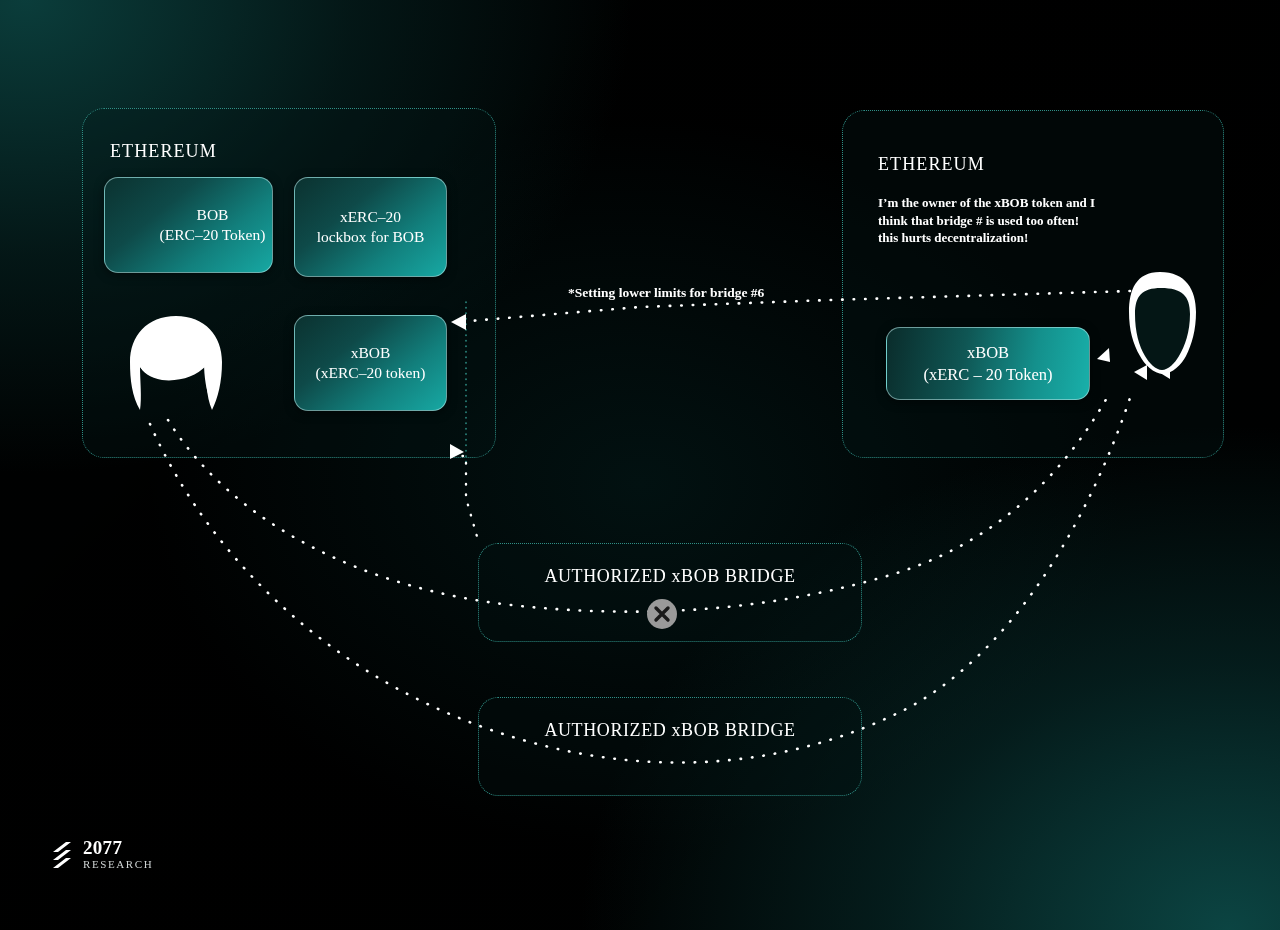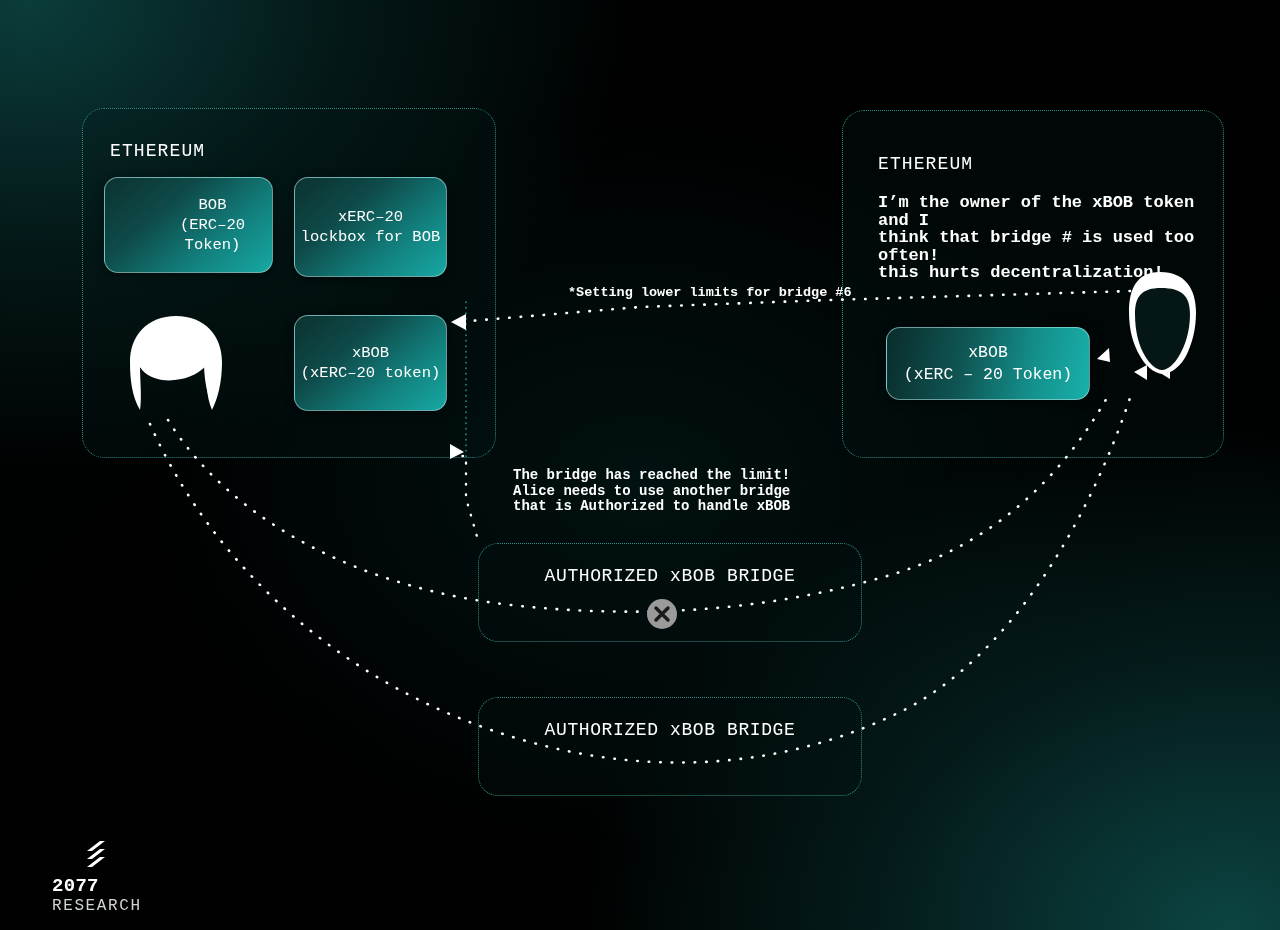--- a/index.html
+++ b/index.html
@@ -5,21 +5,21 @@
   html, body {
     margin: 0;
     padding: 0;
     background: #000;
   }
   #stage {
     position: relative;
     width: 1280px;
     height: 930px;
     overflow: hidden;
-    font-family: Liberation Mono, monospace;
+    font-family: Liberation Serif, serif;
     background:
       radial-gradient(ellipse 900px 700px at 96% 100%, rgba(12,72,70,0.95) 0%, rgba(8,50,49,0.55) 38%, rgba(0,0,0,0) 72%),
       radial-gradient(ellipse 820px 640px at 2% 0%, rgba(11,64,62,0.95) 0%, rgba(7,44,43,0.5) 40%, rgba(0,0,0,0) 74%),
       radial-gradient(ellipse 700px 520px at 50% 52%, rgba(2,18,18,0.9) 0%, rgba(0,0,0,0.98) 70%),
       linear-gradient(135deg, #0b3c3a 0%, #04201f 22%, #010807 48%, #020f0e 62%, #063230 88%, #0b4643 100%);
   }
 
   
   .chain-panel {
     position: absolute;
@@ -32,21 +32,21 @@
     position: absolute;
     color: #ffffff;
     font-size: 18px;
     letter-spacing: 1.1px;
     font-weight: 400;
     white-space: nowrap;
   }
   .chain-note {
     position: absolute;
     color: #ffffff;
-    font-size: 17px;
+    font-size: 13px;
     font-weight: bold;
     line-height: 17.5px;
     white-space: pre-line;
   }
 
   
   .token-box {
     position: absolute;
     box-sizing: border-box;
     border-radius: 14px;
@@ -115,33 +115,32 @@
   }
 
   
   #brand-logo {
     position: absolute;
     left: 52px;
     top: 838px;
     display: flex;
     align-items: center;
     gap: 9px;
-    flex-direction: column;
   }
   #brand-logo-text { line-height: 1; }
   #brand-name {
     color: #ffffff;
     font-size: 19px;
     font-weight: bold;
     letter-spacing: 0.3px;
     display: block;
   }
   #brand-sub {
     color: #cfd4d4;
-    font-size: 16px;
+    font-size: 11px;
     letter-spacing: 1.6px;
     display: block;
     margin-top: 2px;
     text-align: right;
   }
 </style>
 </head>
 <body>
 
 <div id="stage">
@@ -173,23 +172,20 @@
   <div class="bridge-box" style="left:478px; top:543px; width:384px; height:99px;">
     <div class="bridge-label">AUTHORIZED xBOB BRIDGE</div>
   </div>
 
   <div class="bridge-box" style="left:478px; top:697px; width:384px; height:99px;">
     <div class="bridge-label">AUTHORIZED xBOB BRIDGE</div>
   </div>
 
   <div class="caption" id="caption-lower-limits" style="left:568px; top:285px;">*Setting lower limits for bridge #6</div>
 
-  <div class="caption" id="caption-bridge-limit-note" style="left:513px; top:468px; width:300px;">The bridge has reached the limit!
-Alice needs to use another bridge
-that is Authorized to handle xBOB</div>
 
   <svg class="overlay" viewBox="0 0 1280 930">
     <defs>
       <linearGradient id="gradHeadA" x1="0" y1="0" x2="0" y2="1">
         <stop offset="0%" stop-color="#ffffff"></stop>
         <stop offset="100%" stop-color="#f2f7f7"></stop>
       </linearGradient>
     </defs>
 
     <path d="M 1130 291 L 830 300 L 640 307 L 470 321" fill="none" stroke="#ffffff" stroke-width="2.6" stroke-linecap="round" stroke-dasharray="0.5 11"></path>

